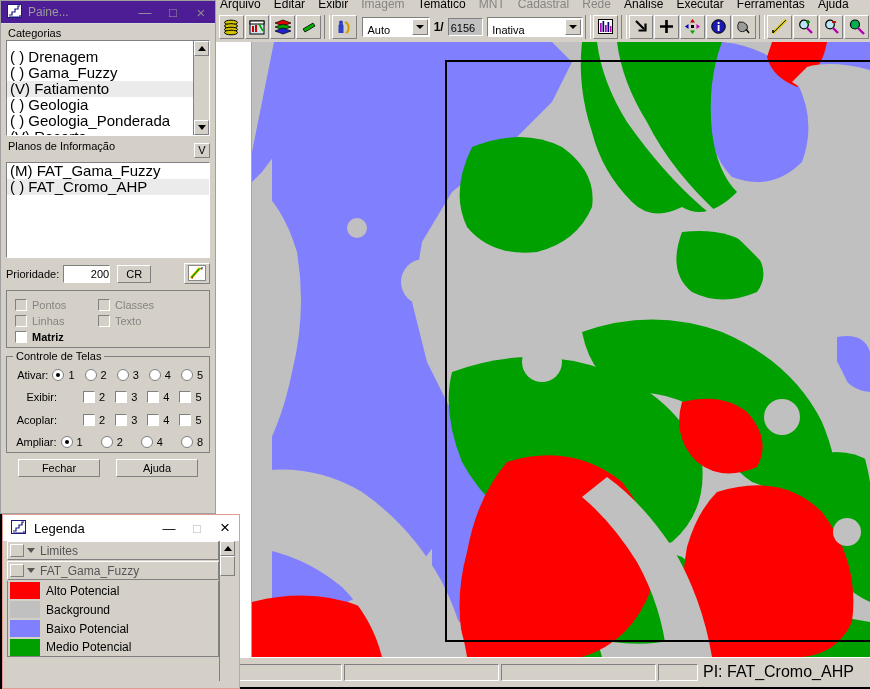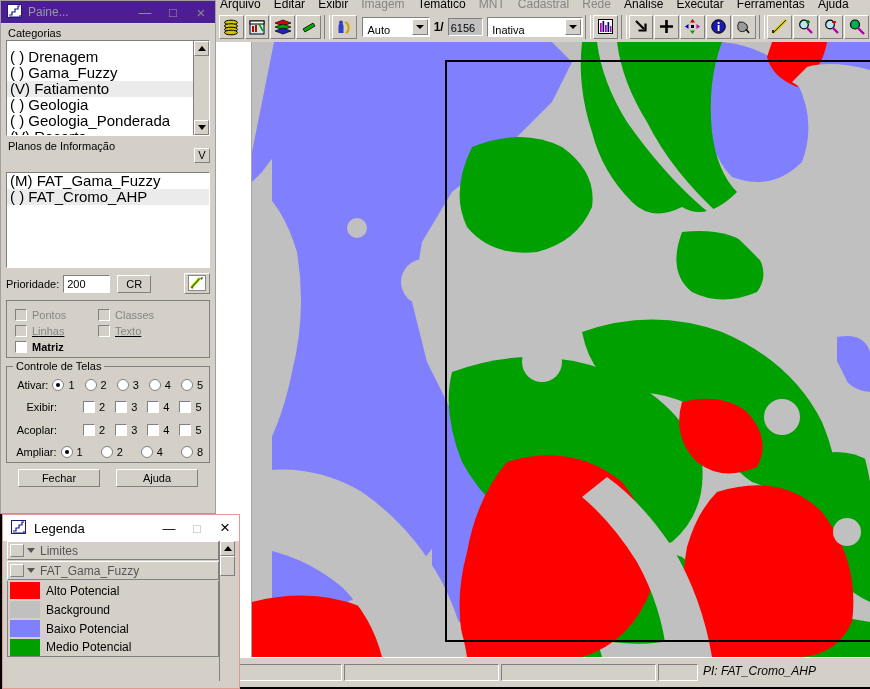--- a/index.html
+++ b/index.html
@@ -101,22 +101,22 @@
   
   #statusbar {
     position: absolute; left: 0; top: 657px; width: 655px; height: 29px;
     background: #d4d0c8; border-top: 1px solid #fff;
   }
   .sbpane {
     position: absolute; top: 6px; height: 17px;
     background: #d4d0c8;
     border: 1px solid; border-color: #808080 #fff #fff #808080;
     box-sizing: border-box;
-    font-size: 12px; line-height: 15px; padding-left: 3px;
-    overflow: hidden; white-space: nowrap; font-style: italic;
+    font-size: 16px; line-height: 15px; padding-left: 3px;
+    overflow: hidden; white-space: nowrap;
   }
 
   
   #panel {
     position: absolute; left: 0; top: 0; width: 216px; height: 514px;
     background: #d4d0c8;
     border: 1px solid #a0a0a0;
     box-sizing: border-box;
   }
   #panel-title {
@@ -163,20 +163,21 @@
     background: #d4d0c8;
     border: 1px solid; border-color: #fff #808080 #808080 #fff;
     font-size: 11px; display:flex; align-items:center; justify-content:center;
     box-sizing: border-box;
   }
   .txtfield {
     background: #fff;
     border: 1px solid; border-color: #808080 #fff #fff #808080;
     font-size: 11px; line-height: 16px; padding-left: 3px;
     box-sizing: border-box;
+    text-align: right;
   }
   .btn {
     background: #d4d0c8;
     border: 1px solid; border-color: #fff #808080 #808080 #fff;
     font-size: 11px; display:flex;align-items:center;justify-content:center;
     box-sizing: border-box;
   }
   .btn.dis { color: #868482; }
   .grp {
     border: 1px solid #808080;
@@ -593,21 +594,21 @@
           <div class="btn">
               <i class="tri-u2"></i>
             </div>
           <div class="btn bot">
               <i class="tri-d2"></i>
             </div>
         </div>
       </div>
 
       <div class="row" style="margin-top:4px;">
-        <span class="flabel" style="flex:1;margin:0 0 18px 2px;">Planos de Informação</span>
+        <span class="flabel" style="flex:1;margin:0 0 8px 2px;">Planos de Informação</span>
         <span class="minibtn" style="width:16px;height:15px;">V</span>
       </div>
 
       <div class="listbox" style="height:96px;margin-top:2px;">
         <div class="item">(M) FAT_Gama_Fuzzy</div>
         <div class="item sel">( ) FAT_Cromo_AHP</div>
       </div>
 
       <div class="row" style="margin-top:5px;">
         <span class="lbl">Prioridade:</span>
@@ -627,21 +628,21 @@
         </div>
       </div>
 
       <div class="grp" style="height:58px;margin-top:6px;padding:6px 8px;">
         <div class="row" style="height:16px;">
           <span class="cb dis"></span>
           <span class="lbl dis" style="margin-left:5px;width:66px;">Pontos</span>
           <span class="cb dis"></span>
           <span class="lbl dis" style="margin-left:5px;">Classes</span>
         </div>
-        <div class="row" style="height:16px;text-decoration:underline;">
+        <div class="row" style="height:16px;">
           <span class="cb dis"></span>
           <span class="lbl dis" style="margin-left:5px;width:66px;">Linhas</span>
           <span class="cb dis"></span>
           <span class="lbl dis" style="margin-left:5px;">Texto</span>
         </div>
         <div class="row" style="height:16px;">
           <span class="cb"></span>
           <span class="lbl" style="margin-left:5px;font-weight:bold;">Matriz</span>
         </div>
       </div>

